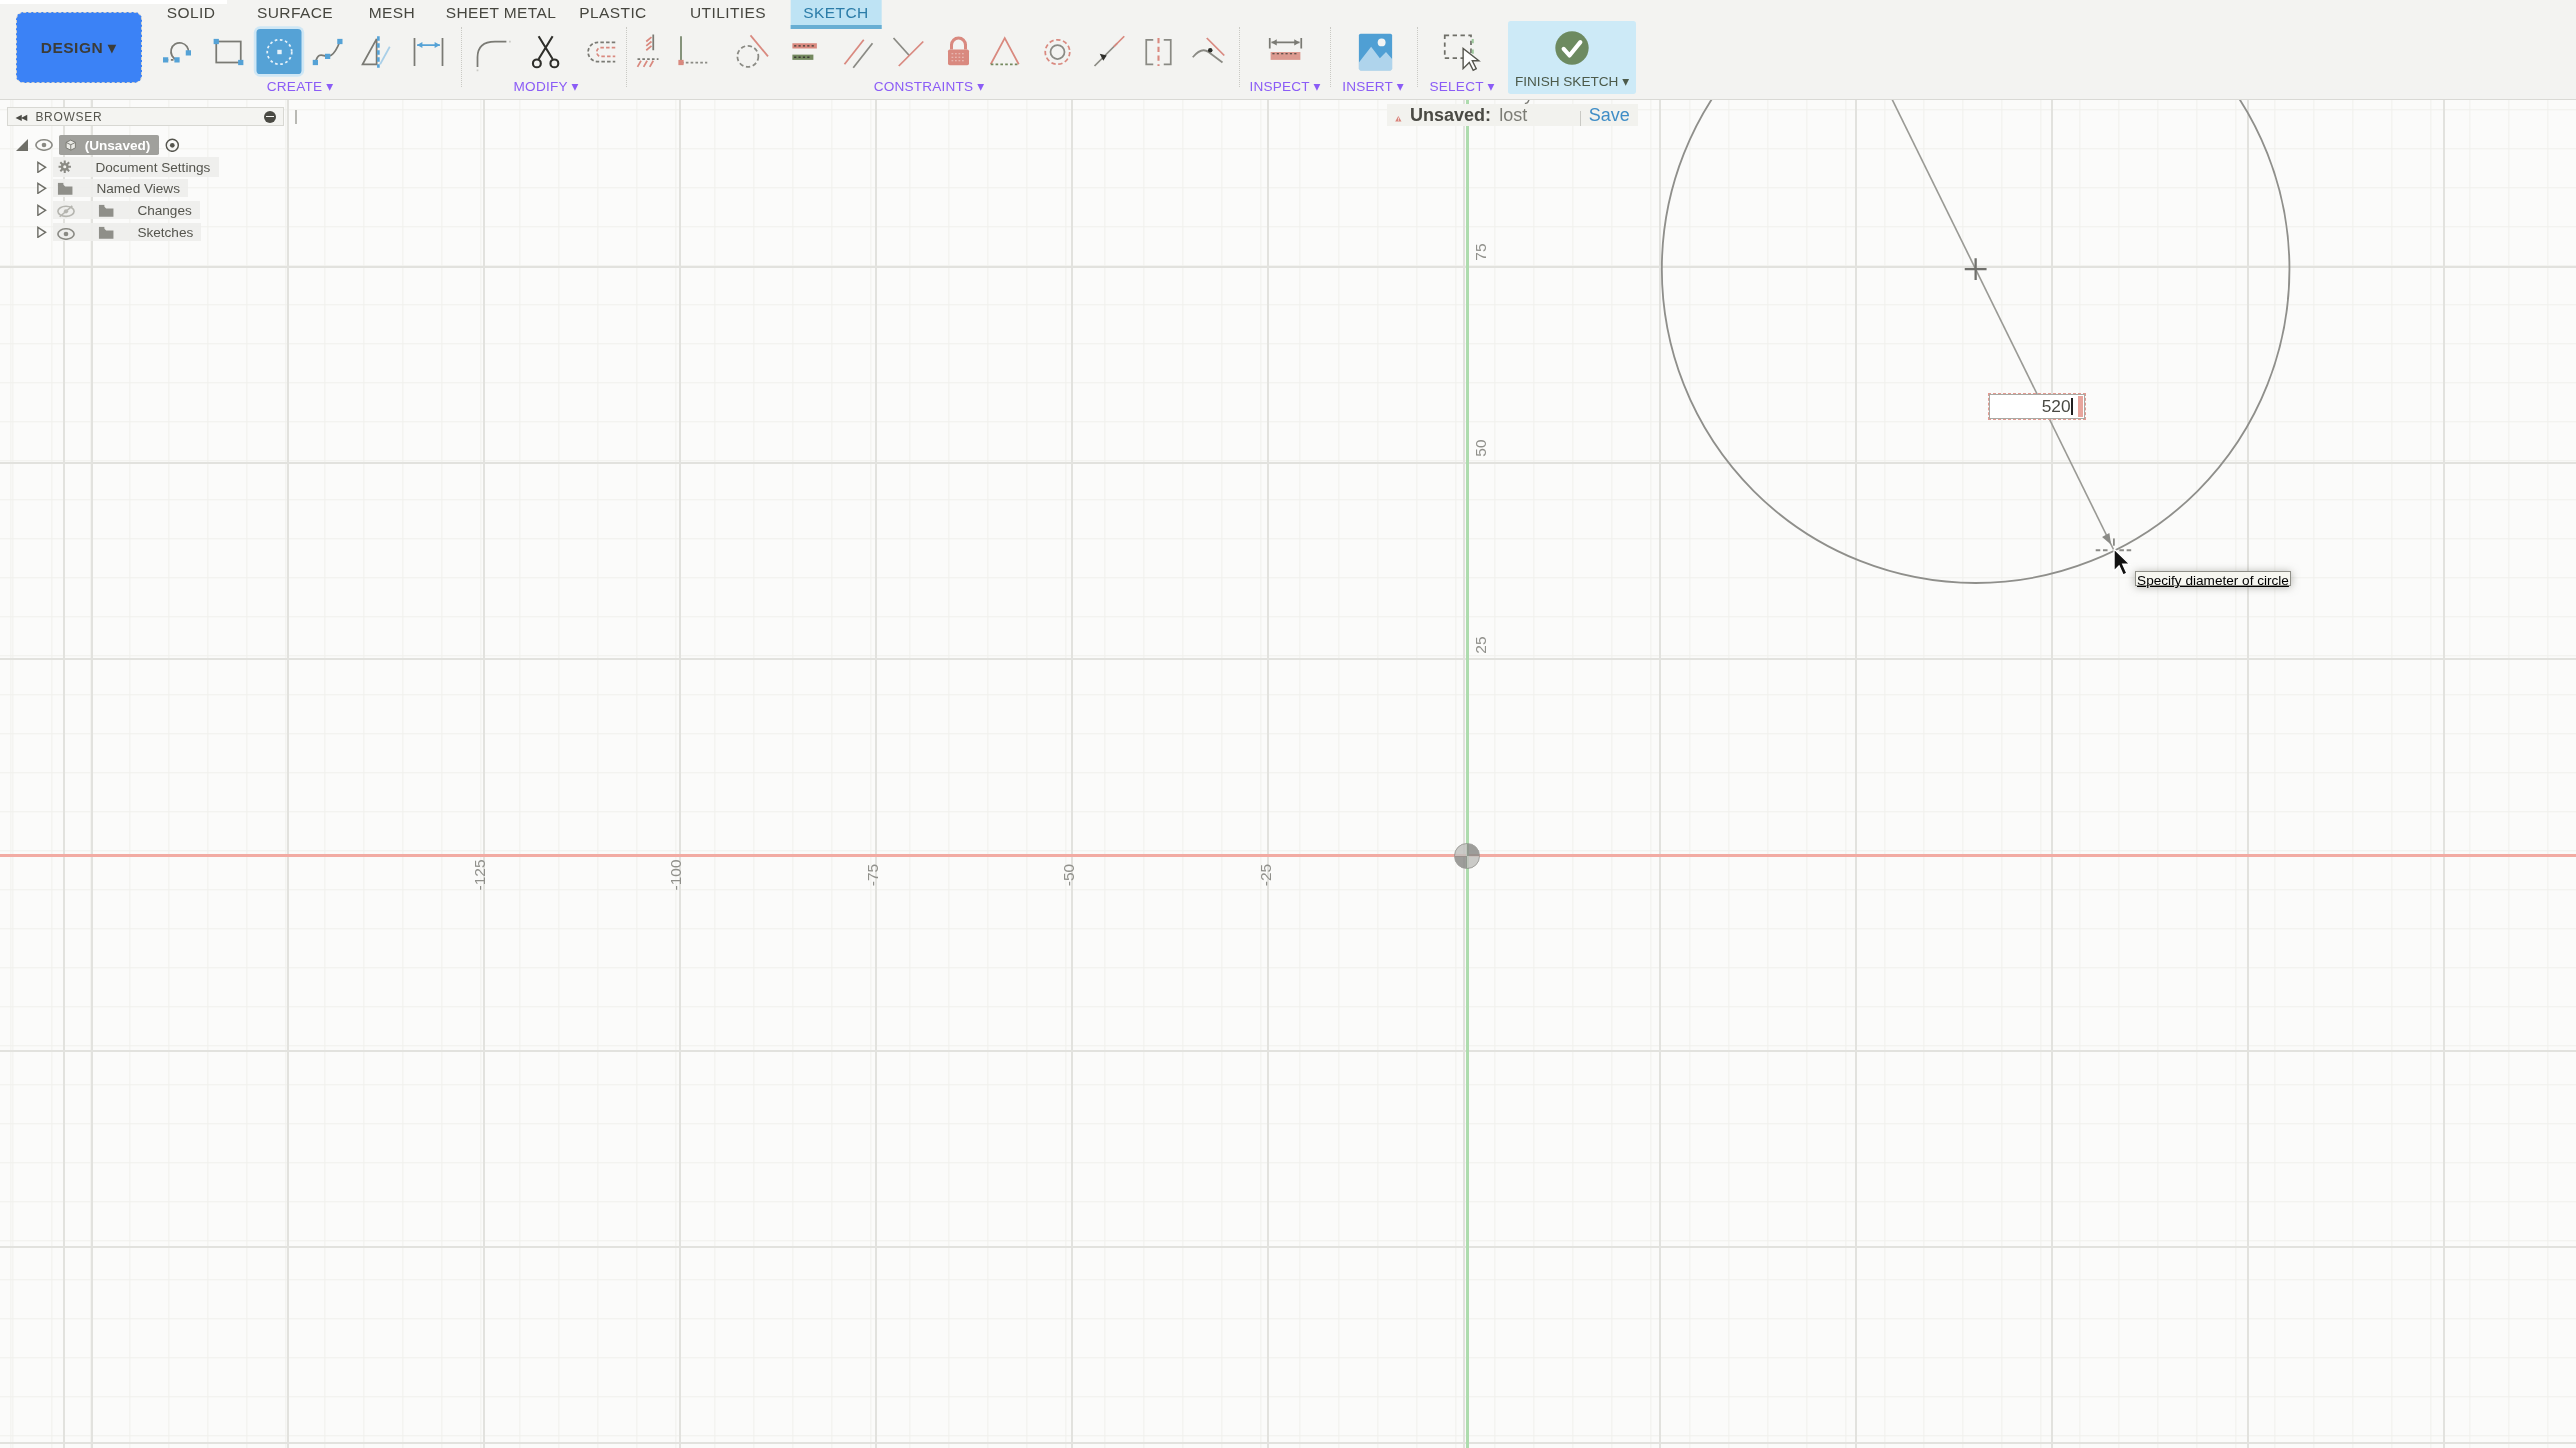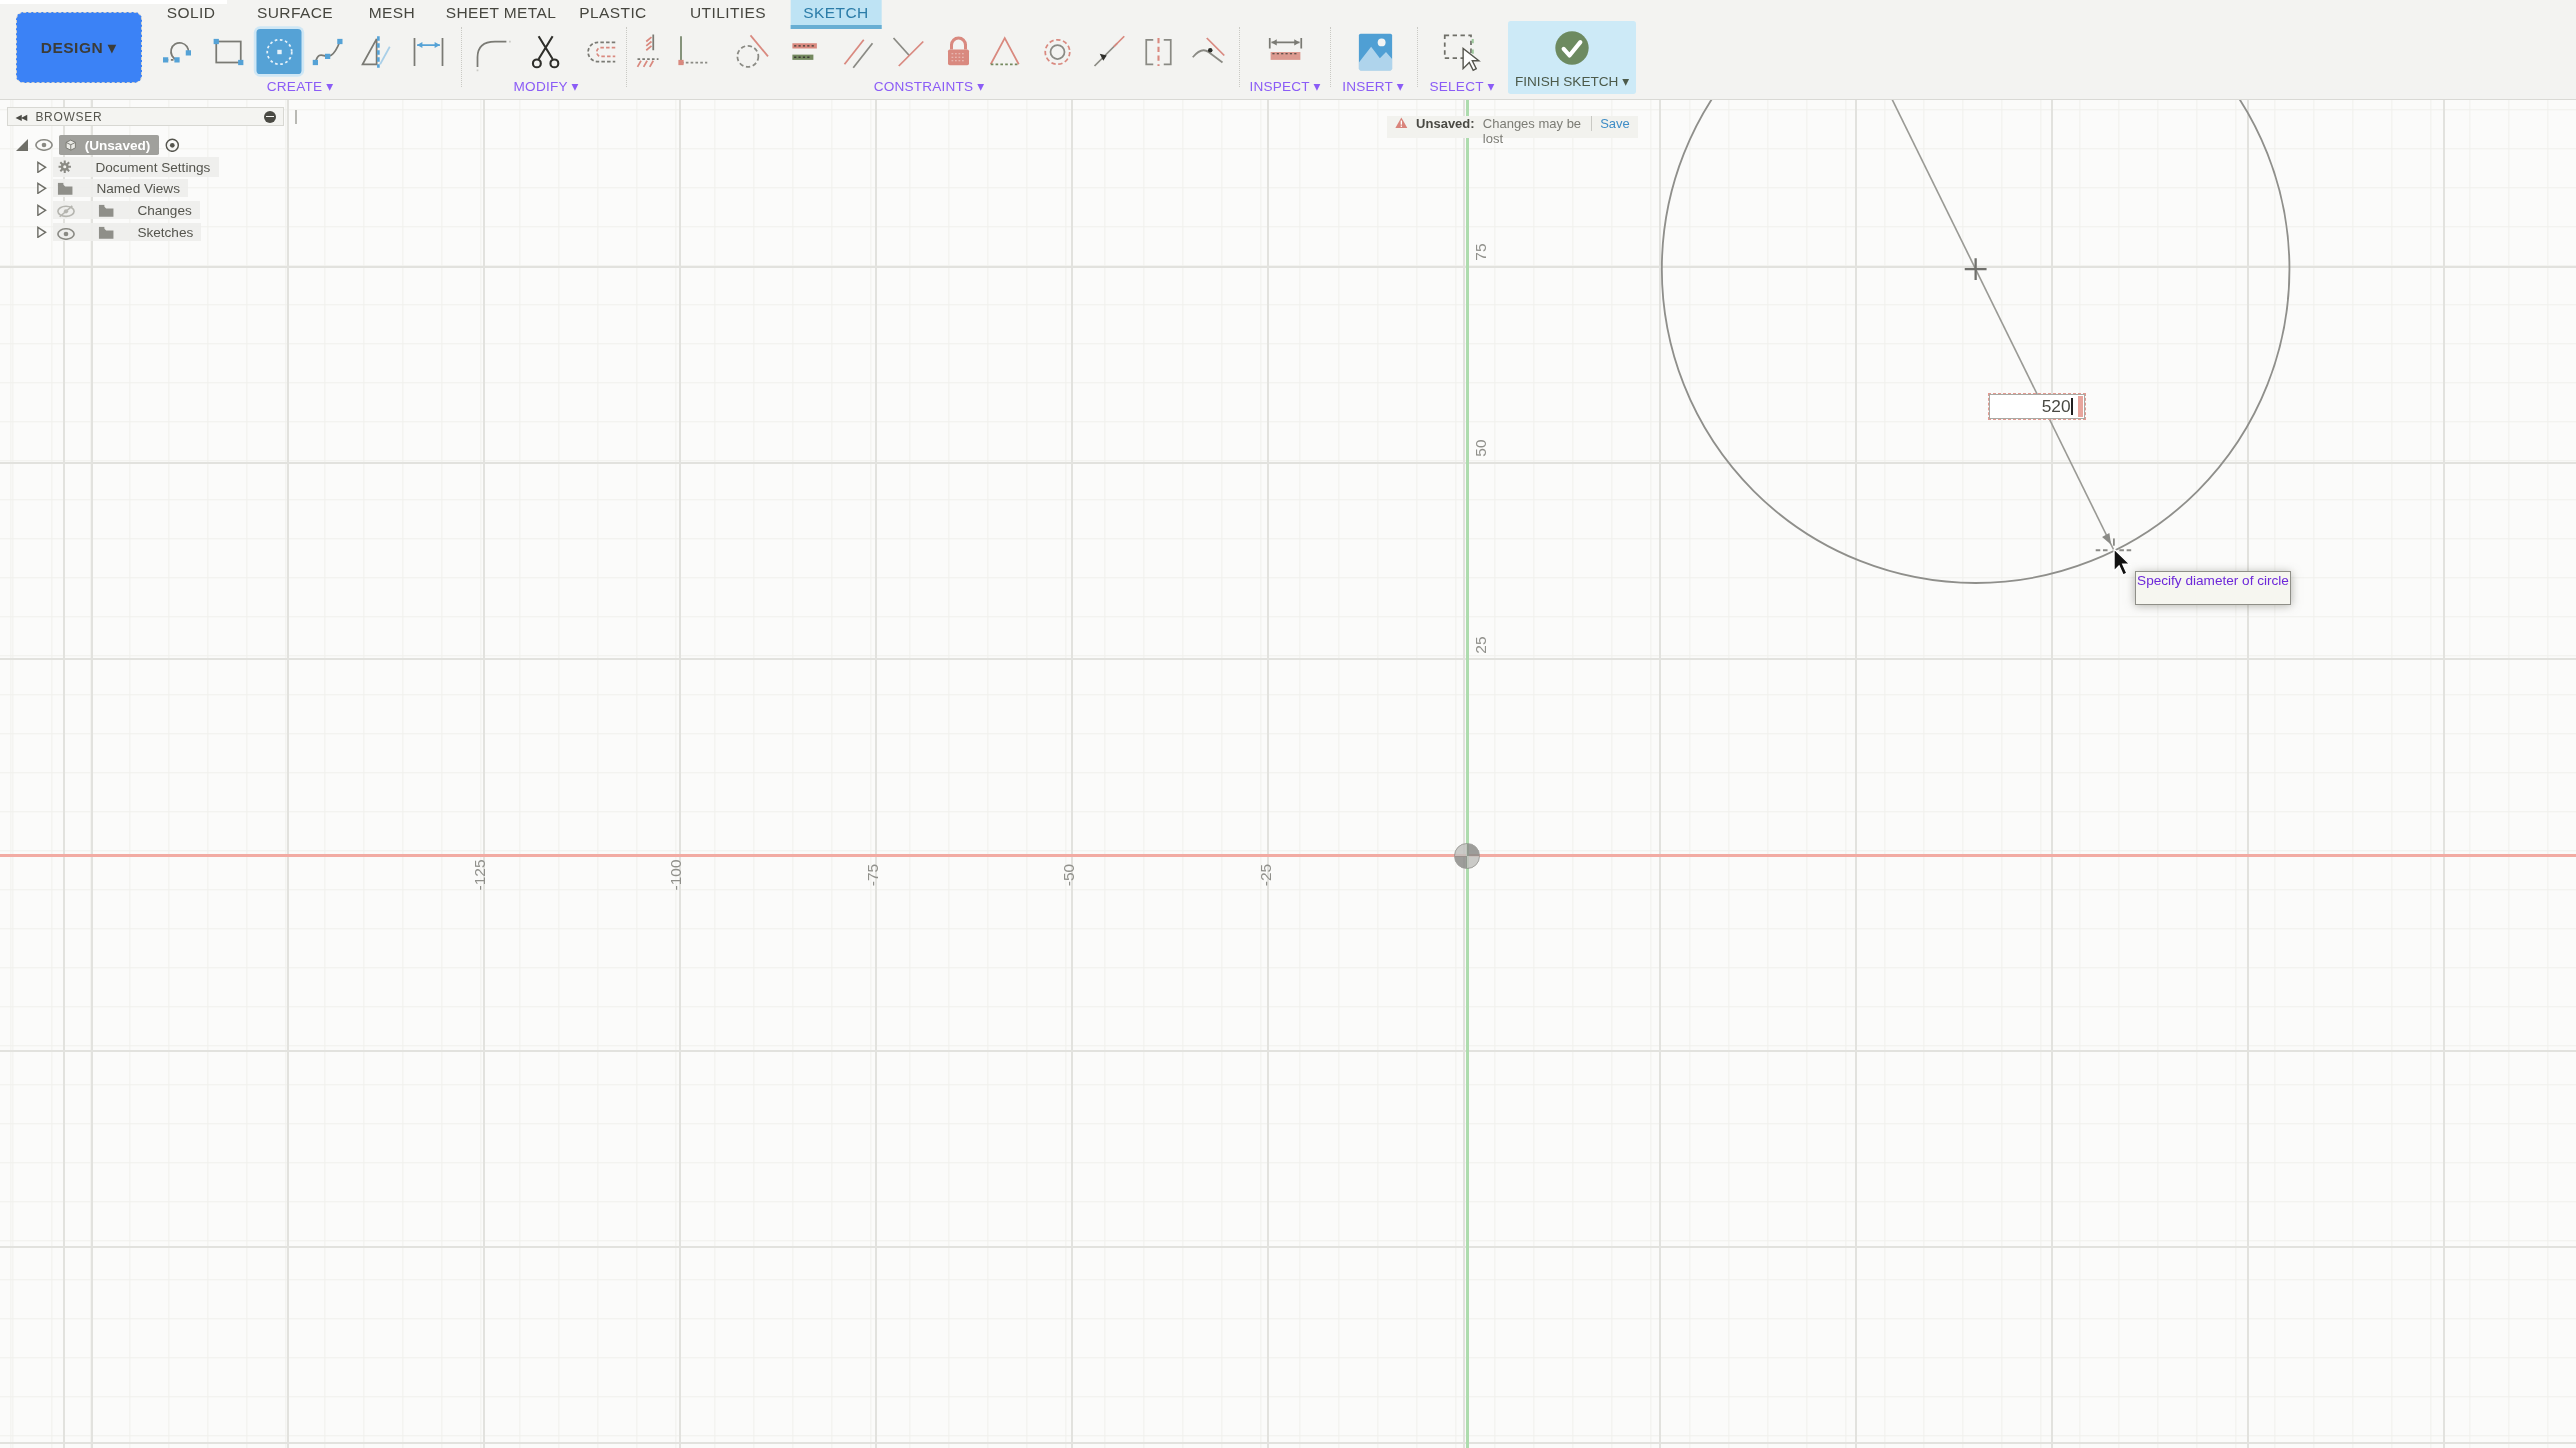--- a/index.html
+++ b/index.html
@@ -24,23 +24,23 @@
   .tool svg { width:42px; height:42px; }
   .tool.selected { background:#55a2d6; border-radius:3.6px; box-shadow:0 0 0 2.7px #cfe7f5; }
   .vsep { position:absolute; top:27px; height:60px; width:0;
           border-left:0.9px dotted #c9c9c4; }
   .finish-block { position:absolute; left:1508px; top:21px; width:128px; height:73px;
                   background:#cdeaf7; border-radius:2.7px; display:flex; flex-direction:column;
                   align-items:center; justify-content:flex-start; padding-top:7.3px; }
   .finish-block .grp2 { font-size:13.6px; color:#4c5a4a; margin-top:4.5px; white-space:nowrap; }
 
   
-  .banner { position:absolute; left:1387px; top:116px; width:251px; height:22px; z-index:9;
-            background:#f2f2ee; display:flex; align-items:flex-start; gap:8.2px; padding:0 8.2px;
-            font-size:13px; }
+  .banner { position:absolute; left:1387px; top:104px; width:251px; height:22px; z-index:9;
+            background:#f2f2ee; display:flex; align-items:flex-end; gap:8.2px; padding:0 8.2px;
+            font-size:18px; }
   .banner .b-status { font-weight:bold; color:#4a4a44; }
   .banner .b-msg { color:#7c7c75; }
   .banner .b-div { width:0.9px; height:14.6px; background:#c9c9c4; }
   .banner .b-save { color:#3f8dc6; }
 
   
   #browser { position:absolute; left:0; top:0; z-index:9; }
   .browser-head { position:absolute; left:7.3px; top:107px; width:277px; height:19px;
                   background:#f4f4f1; border:0.9px solid #d8d8d3; display:flex; align-items:center;
                   gap:9px; padding:0 7.3px; font-size:12px; color:#55554e; letter-spacing:0.7px; }
@@ -74,24 +74,24 @@
                    background:conic-gradient(#8d8d8a 0 25%, #c2c2bf 25% 50%, #8d8d8a 50% 75%, #c2c2bf 75%); }
   .axis-label { position:absolute; width:73px; text-align:center; line-height:20px;
                 font-size:15.5px; color:#90908b; transform:rotate(-90deg); }
   .sketch-svg { position:absolute; left:0; top:0; }
   .dim-input { position:absolute; left:1989px; top:294px; width:96px; height:24.6px;
                background:#ffffff; border:1.8px solid #a9a9a4; outline:1.8px dashed #e29a91; outline-offset:0.9px;
                display:flex; align-items:center; justify-content:center;
                font-size:17.3px; color:#4a4a44;padding-left:41px; }
   .dim-strip { position:absolute; right:0.9px; top:0.9px; bottom:0.9px; width:5.5px; background:#e8a59d; }
   .caret { display:inline-block; width:1.8px; height:17.3px; background:#222; margin-left:0.9px; }
-  .tooltip { position:absolute; left:2135px; top:471px; width:156px; height:34px;
-             background:#f6f6f0; border:1.8px solid #8f8f88; color:#6d28d9;
+  .tooltip { position:absolute; left:2135px; top:471px; width:156px; height:15px;
+             background:#f6f6f0; border:1.8px solid #8f8f88; color:#000000;
              font-size:13.6px; text-align:center; line-height:17.3px;
-             box-shadow:0 0.9px 9px rgba(110,110,100,.55); }
+             box-shadow:0 0.9px 9px rgba(110,110,100,.55);text-decoration:underline; }
   .cursor-svg { position:absolute; left:2113px; top:449px; }
 </style>
 </head>
 <body>
 
 <div id="toolbar">
   <div class="white-strip"></div>
 
   <div class="design-btn">DESIGN ▾</div>
 

